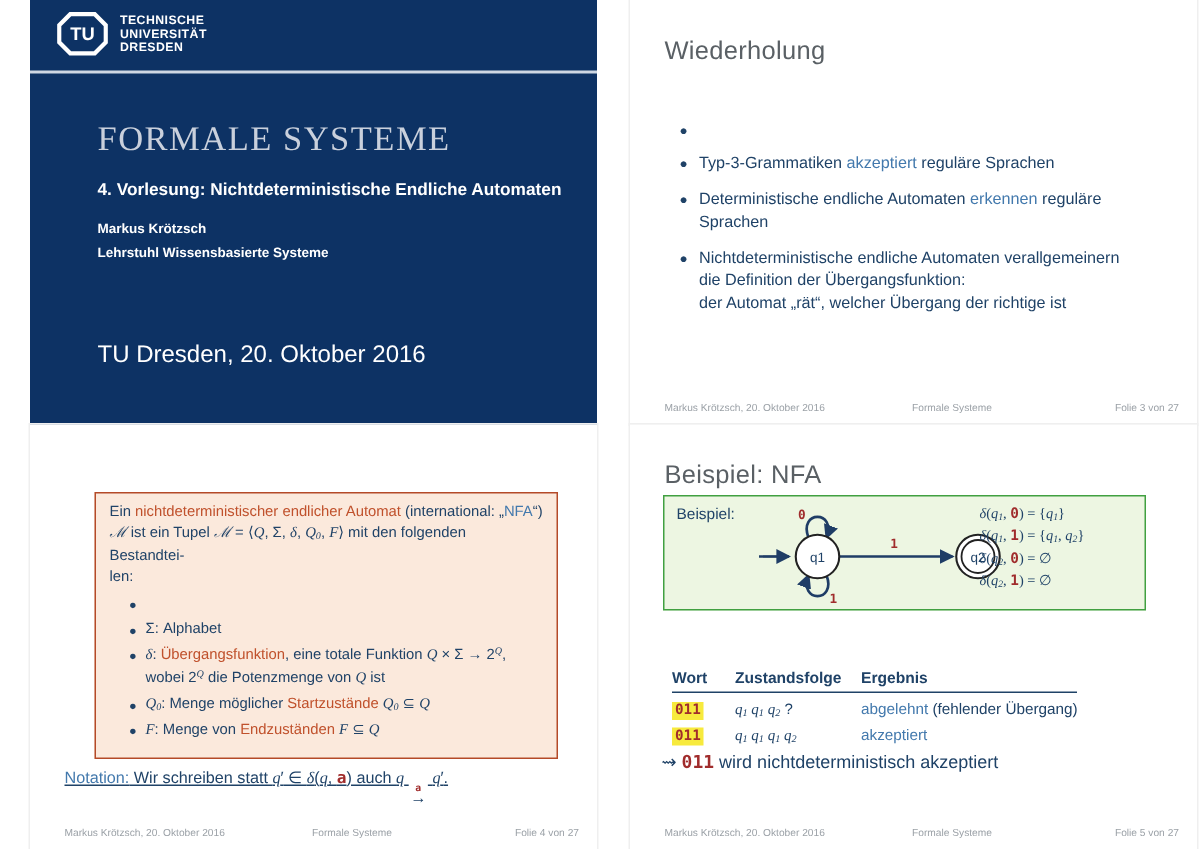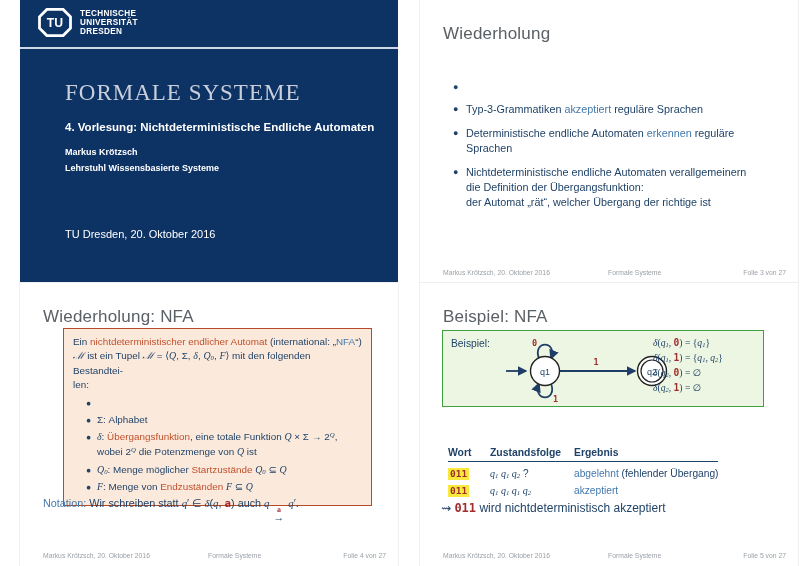--- a/index.html
+++ b/index.html
@@ -10,21 +10,21 @@
 
   
   .logo{position:absolute;left:17px;top:7px;display:flex;align-items:center;gap:7px;}
   .logo-text{font-size:8.2px;font-weight:bold;color:#fff;line-height:1.12;letter-spacing:.3px;}
   .divider{position:absolute;left:0;right:0;top:47px;height:2px;background:#d9e0ea;opacity:.95;}
   .deck-title{position:absolute;left:45px;top:80px;font-family:"Liberation Serif","DejaVu Serif",serif;
               font-size:23px;color:var(--title-silver);letter-spacing:1px;font-weight:400;}
   .deck-subtitle{position:absolute;left:45px;top:121px;font-size:11.5px;font-weight:bold;color:#fff;}
   .deck-author{position:absolute;left:45px;top:147px;font-size:9px;font-weight:600;color:#fff;}
   .deck-chair{position:absolute;left:45px;top:163px;font-size:9px;font-weight:600;color:#fff;}
-  .deck-date{position:absolute;left:45px;top:228px;font-size:11px;color:#fff;}
+  .deck-date{position:absolute;left:45px;top:228px;font-size:16px;color:#fff;}
 
   
   .slide-h{position:absolute;left:23px;top:10px;font-size:17px;font-weight:500;color:var(--heading-gray);letter-spacing:.2px;}
   .footer{position:absolute;left:0;right:0;bottom:7px;display:flex;padding:0 12px 0 23px;
           font-size:6.8px;color:var(--footer-gray);}
   .f-left{flex:1.4;text-align:left;}
   .f-center{flex:1;text-align:center;}
   .f-right{flex:1;text-align:right;}
 
   
@@ -34,21 +34,21 @@
   .bt{white-space:pre-line;}
 
   
   .defbox{position:absolute;left:43px;top:45px;width:309px;box-sizing:border-box;
           border:1.5px solid var(--box-border);background:var(--box-bg);
           padding:6px 9px 8px;font-size:9.9px;line-height:1.45;color:var(--navy);}
   .box-intro{white-space:pre-line;margin-bottom:4px;}
   .box-ul{list-style:none;margin:2px 0 0 0;padding-left:13px;}
   .box-ul li{display:flex;margin-bottom:3px;}
   .box-ul .dot{width:11px;flex:0 0 11px;font-size:8.5px;}
-  .notation{position:absolute;left:23px;top:214px;font-size:10.8px;color:var(--navy);}
+  .notation{position:absolute;left:23px;top:229px;font-size:10.8px;color:var(--navy);text-decoration:underline;}
 
   
   .exbox{position:absolute;left:22px;top:47px;width:322px;height:77px;box-sizing:border-box;
          border:1.5px solid var(--green-border);background:var(--green-bg);}
   .ex-label{position:absolute;left:8px;top:7px;font-size:10.3px;color:var(--navy);}
   .automaton{position:absolute;left:56px;top:1px;}
   .deltas{position:absolute;left:210px;top:5px;font-family:"Liberation Serif","DejaVu Serif",serif;
           font-size:9.6px;line-height:1.55;color:var(--navy);}
   svg text{font-family:"Liberation Sans","DejaVu Sans",sans-serif;}
   .svg-red{fill:var(--dark-red);font-weight:bold;font-size:8.5px;font-family:"DejaVu Sans Mono",monospace;}
@@ -121,21 +121,20 @@
         </li>
     </ul>
     <div class="footer">
       <span class="f-left">Markus Krötzsch, 20. Oktober 2016</span>
       <span class="f-center">Formale Systeme</span>
       <span class="f-right">Folie 3 von 27</span>
     </div>
   </section>
 
   <section class="slide" style="left:20px;top:283px;">
-    <h2 class="slide-h">Wiederholung: NFA</h2>
     <div class="defbox">
       <div class="box-intro"><span>Ein </span><span class="c-red">nichtdeterministischer endlicher Automat</span><span> (international: „</span><span class="c-blue">NFA</span><span>“)
 </span><span class="mi">ℳ</span><span> ist ein Tupel </span><span class="mi">ℳ</span><span> = ⟨</span><span class="mi">Q</span><span>, Σ, </span><span class="mi">δ</span><span>, </span><span class="mi">Q</span><span class="sub">0</span><span>, </span><span class="mi">F</span><span>⟩ mit den folgenden Bestandtei-
 len:</span></div>
       <ul class="box-ul">
         <li>
             <span class="dot">●</span>
           </li>
         <li>
             <span class="dot">●</span>

